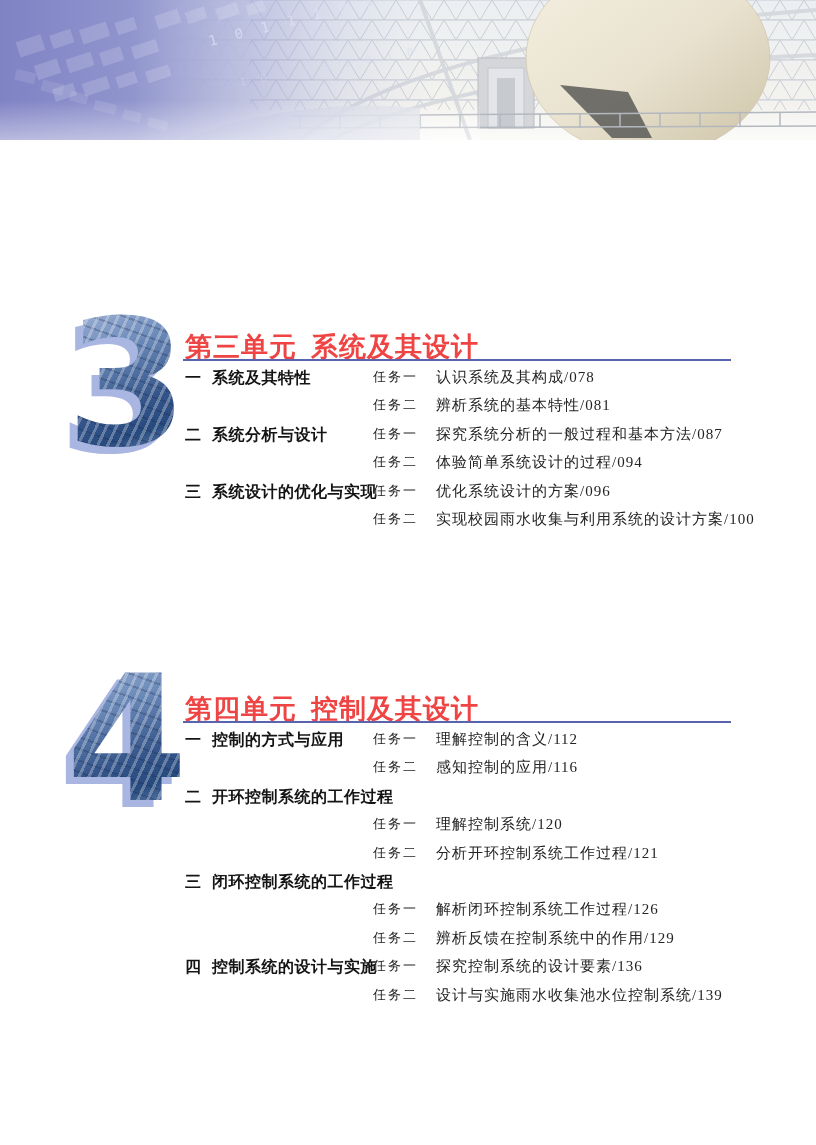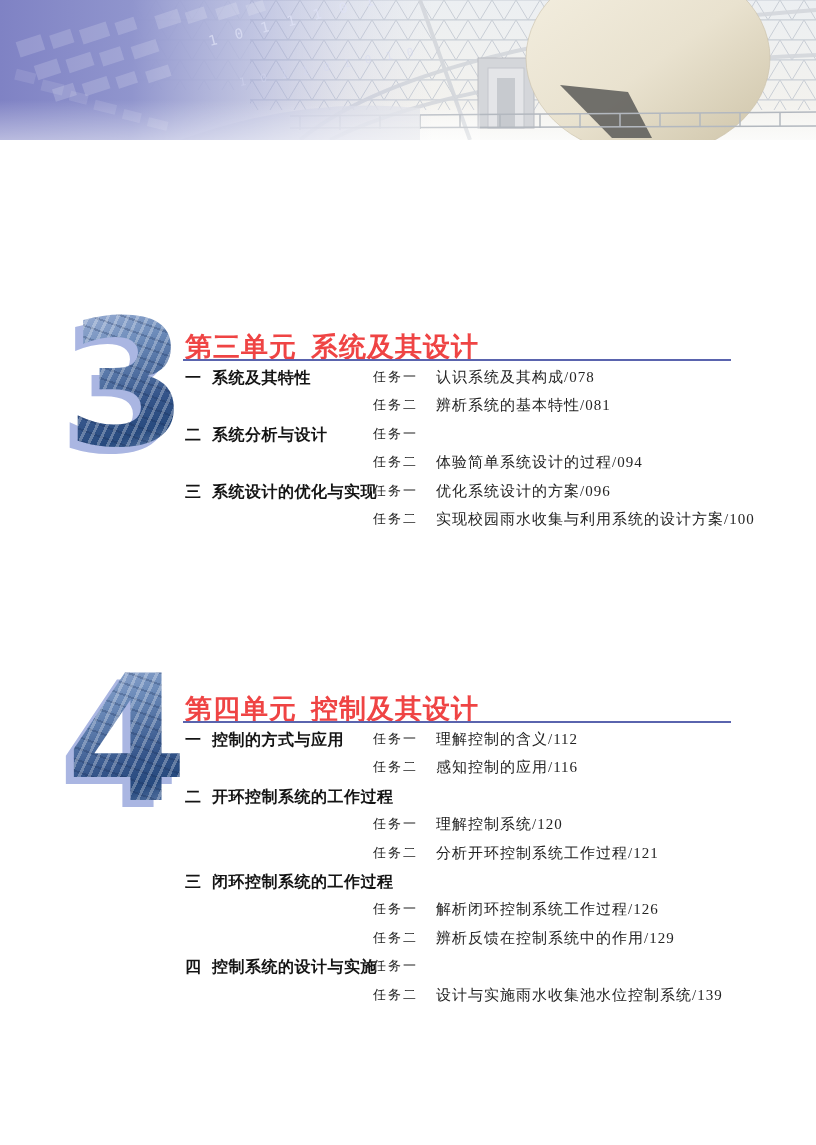--- a/index.html
+++ b/index.html
@@ -177,20 +177,21 @@
       <span class="title">认识系统及其构成/078</span>
     </div>
     <div class="toc-row" style="top: 28.4px;">
       <span class="task">任务二</span>
       <span class="title">辨析系统的基本特性/081</span>
     </div>
     <div class="toc-row" style="top: 56.8px;">
       <span class="no">二</span>
       <span class="sec">系统分析与设计</span>
       <span class="task">任务一</span>
+      <span class="title">探究系统分析的一般过程和基本方法/087</span>
     </div>
     <div class="toc-row" style="top: 85.2px;">
       <span class="task">任务二</span>
       <span class="title">体验简单系统设计的过程/094</span>
     </div>
     <div class="toc-row" style="top: 113.6px;">
       <span class="no">三</span>
       <span class="sec">系统设计的优化与实现</span>
       <span class="task">任务一</span>
       <span class="title">优化系统设计的方案/096</span>
@@ -238,18 +239,19 @@
       <span class="title">解析闭环控制系统工作过程/126</span>
     </div>
     <div class="toc-row" style="top: 198.8px;">
       <span class="task">任务二</span>
       <span class="title">辨析反馈在控制系统中的作用/129</span>
     </div>
     <div class="toc-row" style="top: 227.2px;">
       <span class="no">四</span>
       <span class="sec">控制系统的设计与实施</span>
       <span class="task">任务一</span>
+      <span class="title">探究控制系统的设计要素/136</span>
     </div>
     <div class="toc-row" style="top: 255.6px;">
       <span class="task">任务二</span>
       <span class="title">设计与实施雨水收集池水位控制系统/139</span>
     </div>
   </div>
 
 </body></html>

